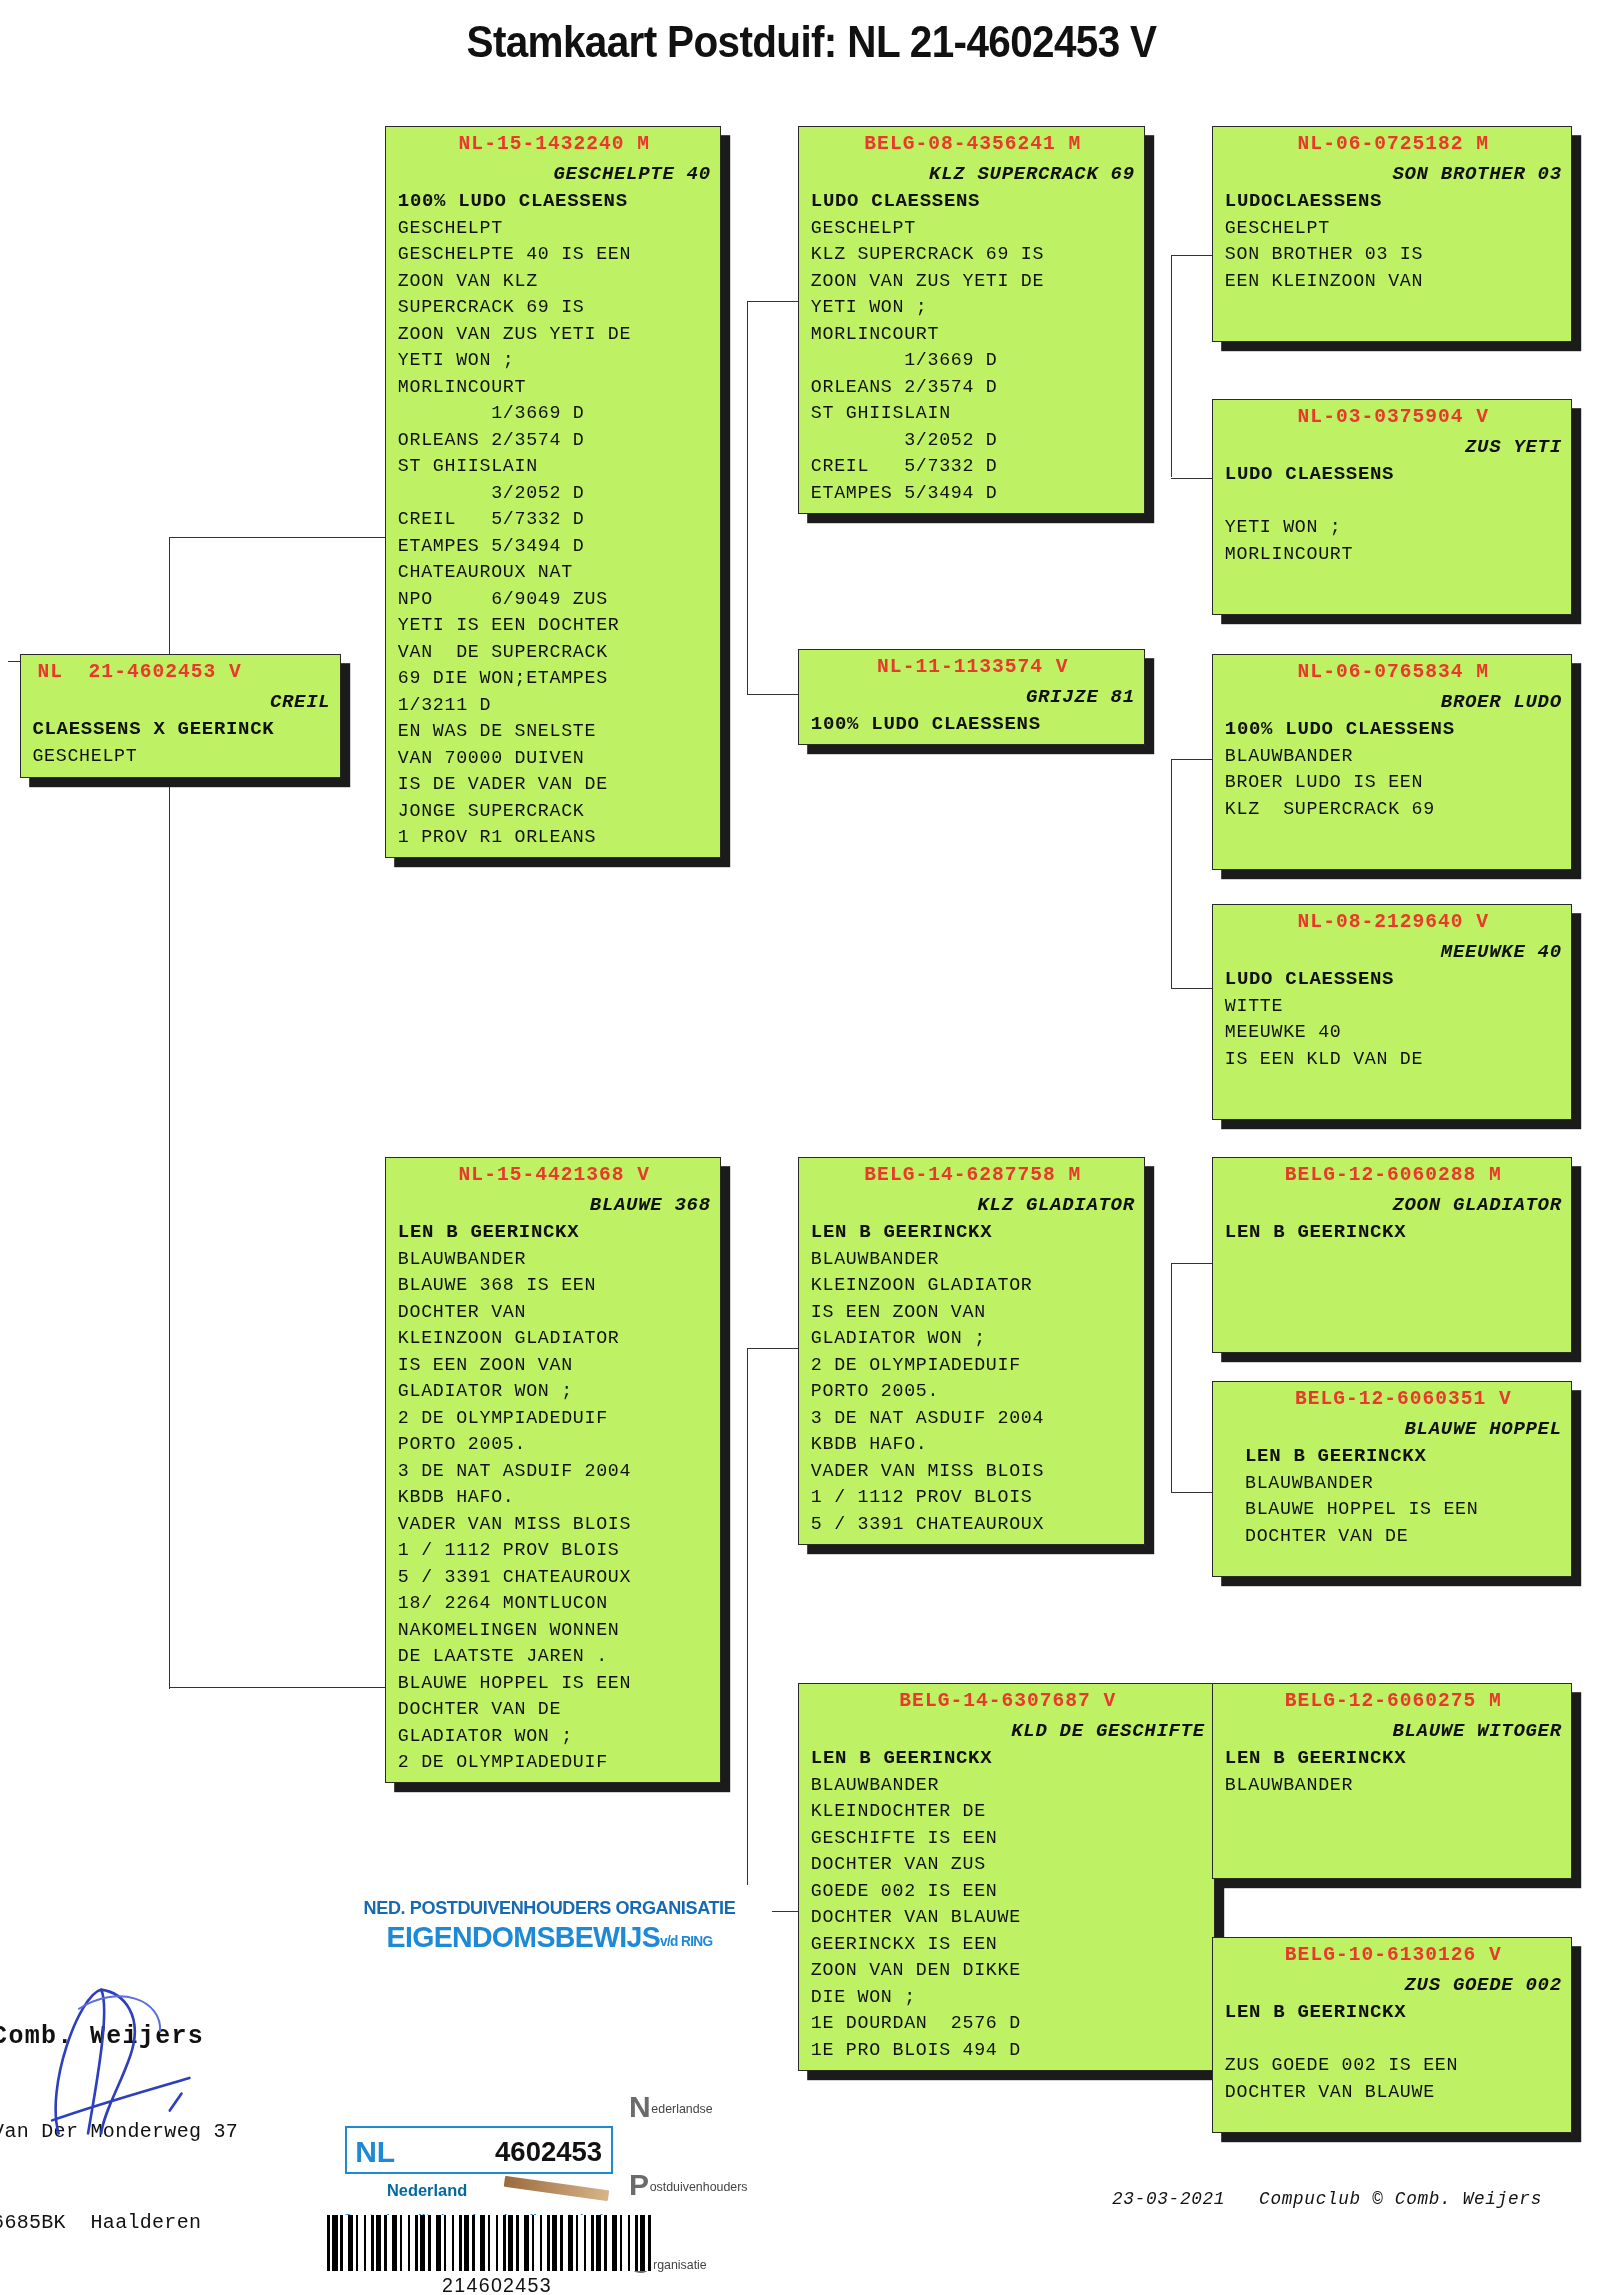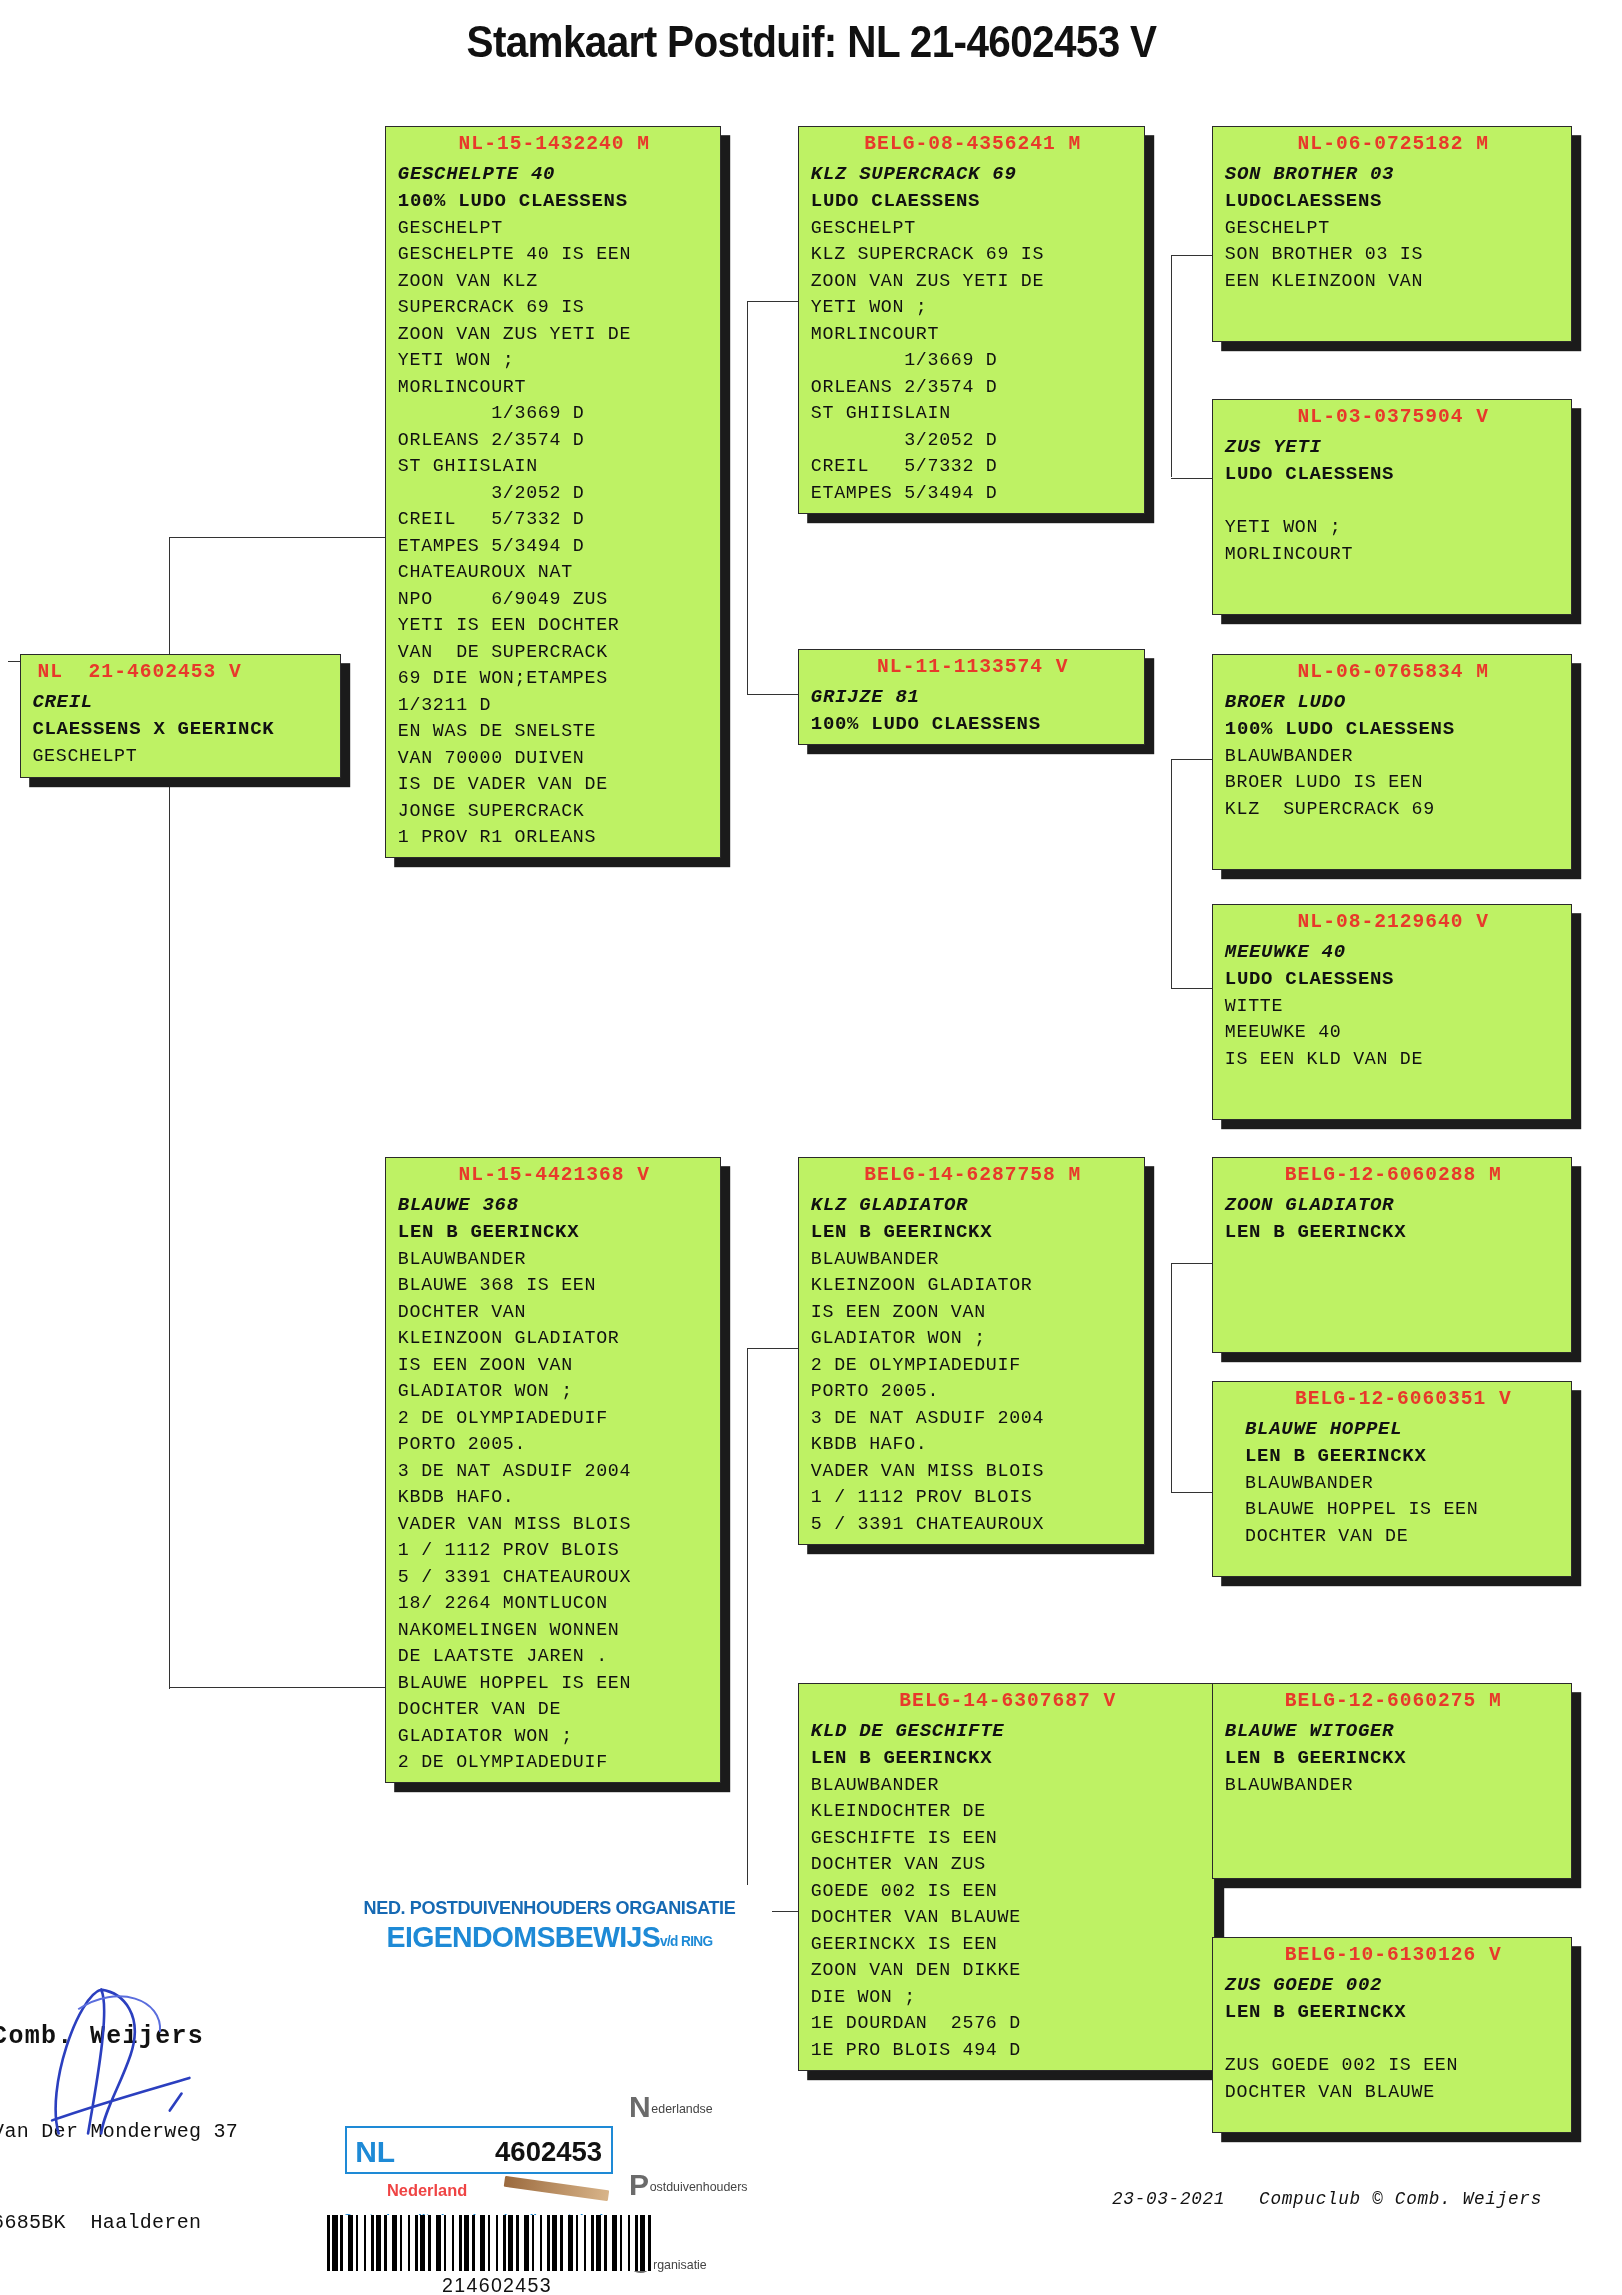--- a/index.html
+++ b/index.html
@@ -51,20 +51,21 @@
     white-space: pre;
   }
   .pbox .ring.left { text-align: left; padding-left: 5.2px; }
   .pbox .nm {
     font-weight: 700;
     font-style: italic;
     font-size: 19px;
     line-height: 1.42;
     letter-spacing: 0.7px;
     white-space: pre;
+    text-align: right;
   }
   .pbox .ow {
     font-weight: 700;
     font-size: 19px;
     line-height: 1.42;
     letter-spacing: 0.7px;
     white-space: pre;
   }
   .pbox .bd {
     font-size: 18.3px;
@@ -227,21 +228,21 @@
     font-weight: 700; font-size: 30px; color: #1e8ad6;
   }
   #ring-cert .numbox .num {
     position: absolute; right: 9.2px; top: 7.9px;
     font-family: "Liberation Sans", sans-serif;
     font-weight: 700; font-size: 27.5px; color: #111;
   }
   #ring-cert .nl-land {
     position: absolute; left: 60px; top: 296px;
     font-family: "Liberation Sans", sans-serif;
-    font-weight: 700; font-size: 16.4px; color: #ef4444;
+    font-weight: 700; font-size: 16.4px; color: #0369a1;
   }
   #ring-cert .controleer {
     position: absolute; left: 15.7px; top: 326px;
     font-family: "Liberation Sans", sans-serif;
     font-weight: 700; font-size: 13.7px; color: #1e8ad6;
     letter-spacing: -0.2px;
   }
   #ring-cert .npo-legend {
     position: absolute; left: 302px; top: 183px;
     font-family: "Liberation Sans", sans-serif;

